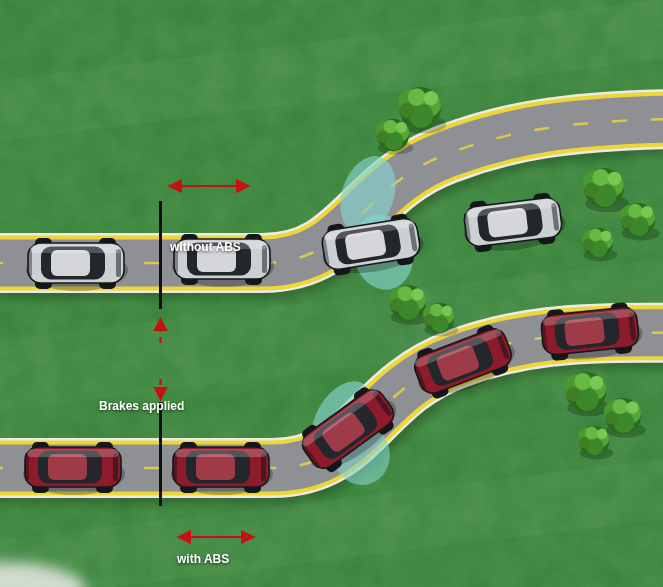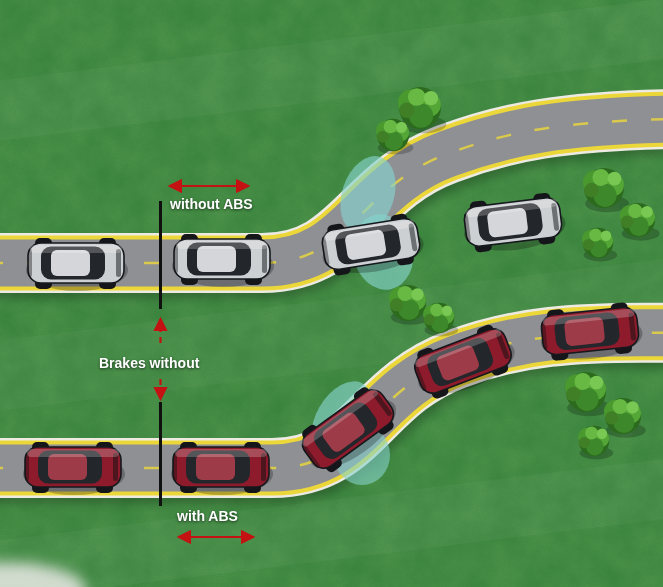--- a/index.html
+++ b/index.html
@@ -3,22 +3,22 @@
 <meta charset="utf-8">
 <title>ABS braking comparison</title>
 <style>
   html,body{margin:0;padding:0;background:#1d1d1d;}
   .stage{position:relative;width:663px;height:587px;overflow:hidden;
          font-family:"Liberation Sans",sans-serif;}
   .stage svg{position:absolute;left:0;top:0;display:block;}
 
   
   .diagram-label{position:absolute;color:var(--label-text,#ffffff);font-weight:bold;
-                 font-size:14px;line-height:20px;white-space:nowrap;
-                 text-shadow:0 1px 3px rgba(0,0,0,.65);}
+                 font-size:12px;line-height:20px;white-space:nowrap;
+                 text-shadow:0 1px 3px rgba(0,0,0,.65);margin-top:43px;}
   #label-without-abs{left:170px;top:194px;}
   #label-brakes-applied{left:99px;top:353px;}
   #label-with-abs{left:177px;top:506px;text-align:center;}
 
   
   .grass-base{fill:var(--grass,#35843a);}
 
   
   .road-shadow {stroke:#000;stroke-width:58;opacity:.22;}
   .road-white  {stroke:var(--road-edge-white,#eceae2);stroke-width:60;}
@@ -172,15 +172,15 @@
       <line class="ann-red ann-red-dash" x1="160.5" y1="343" x2="160.5" y2="321" marker-end="url(#arr)"></line>
       <line class="ann-red ann-red-dash" x1="160.5" y1="379" x2="160.5" y2="397" marker-end="url(#arr)"></line>
       <line class="ann-black" x1="160.5" y1="402" x2="160.5" y2="506"></line>
       <line class="ann-red" x1="181" y1="537" x2="251" y2="537" marker-start="url(#arr)" marker-end="url(#arr)"></line>
     </g>
 
     <ellipse cx="6" cy="590" rx="80" ry="28" fill="#e9e9e6" opacity="0.85" filter="url(#soft2)"></ellipse>
   </svg>
 
   <div class="diagram-label" id="label-without-abs">without ABS</div>
-  <div class="diagram-label" id="label-brakes-applied">Brakes without</div>
+  <div class="diagram-label" id="label-brakes-applied">Brakes applied</div>
   <div class="diagram-label" id="label-with-abs">with ABS</div>
 </div>
 
 </body></html>

